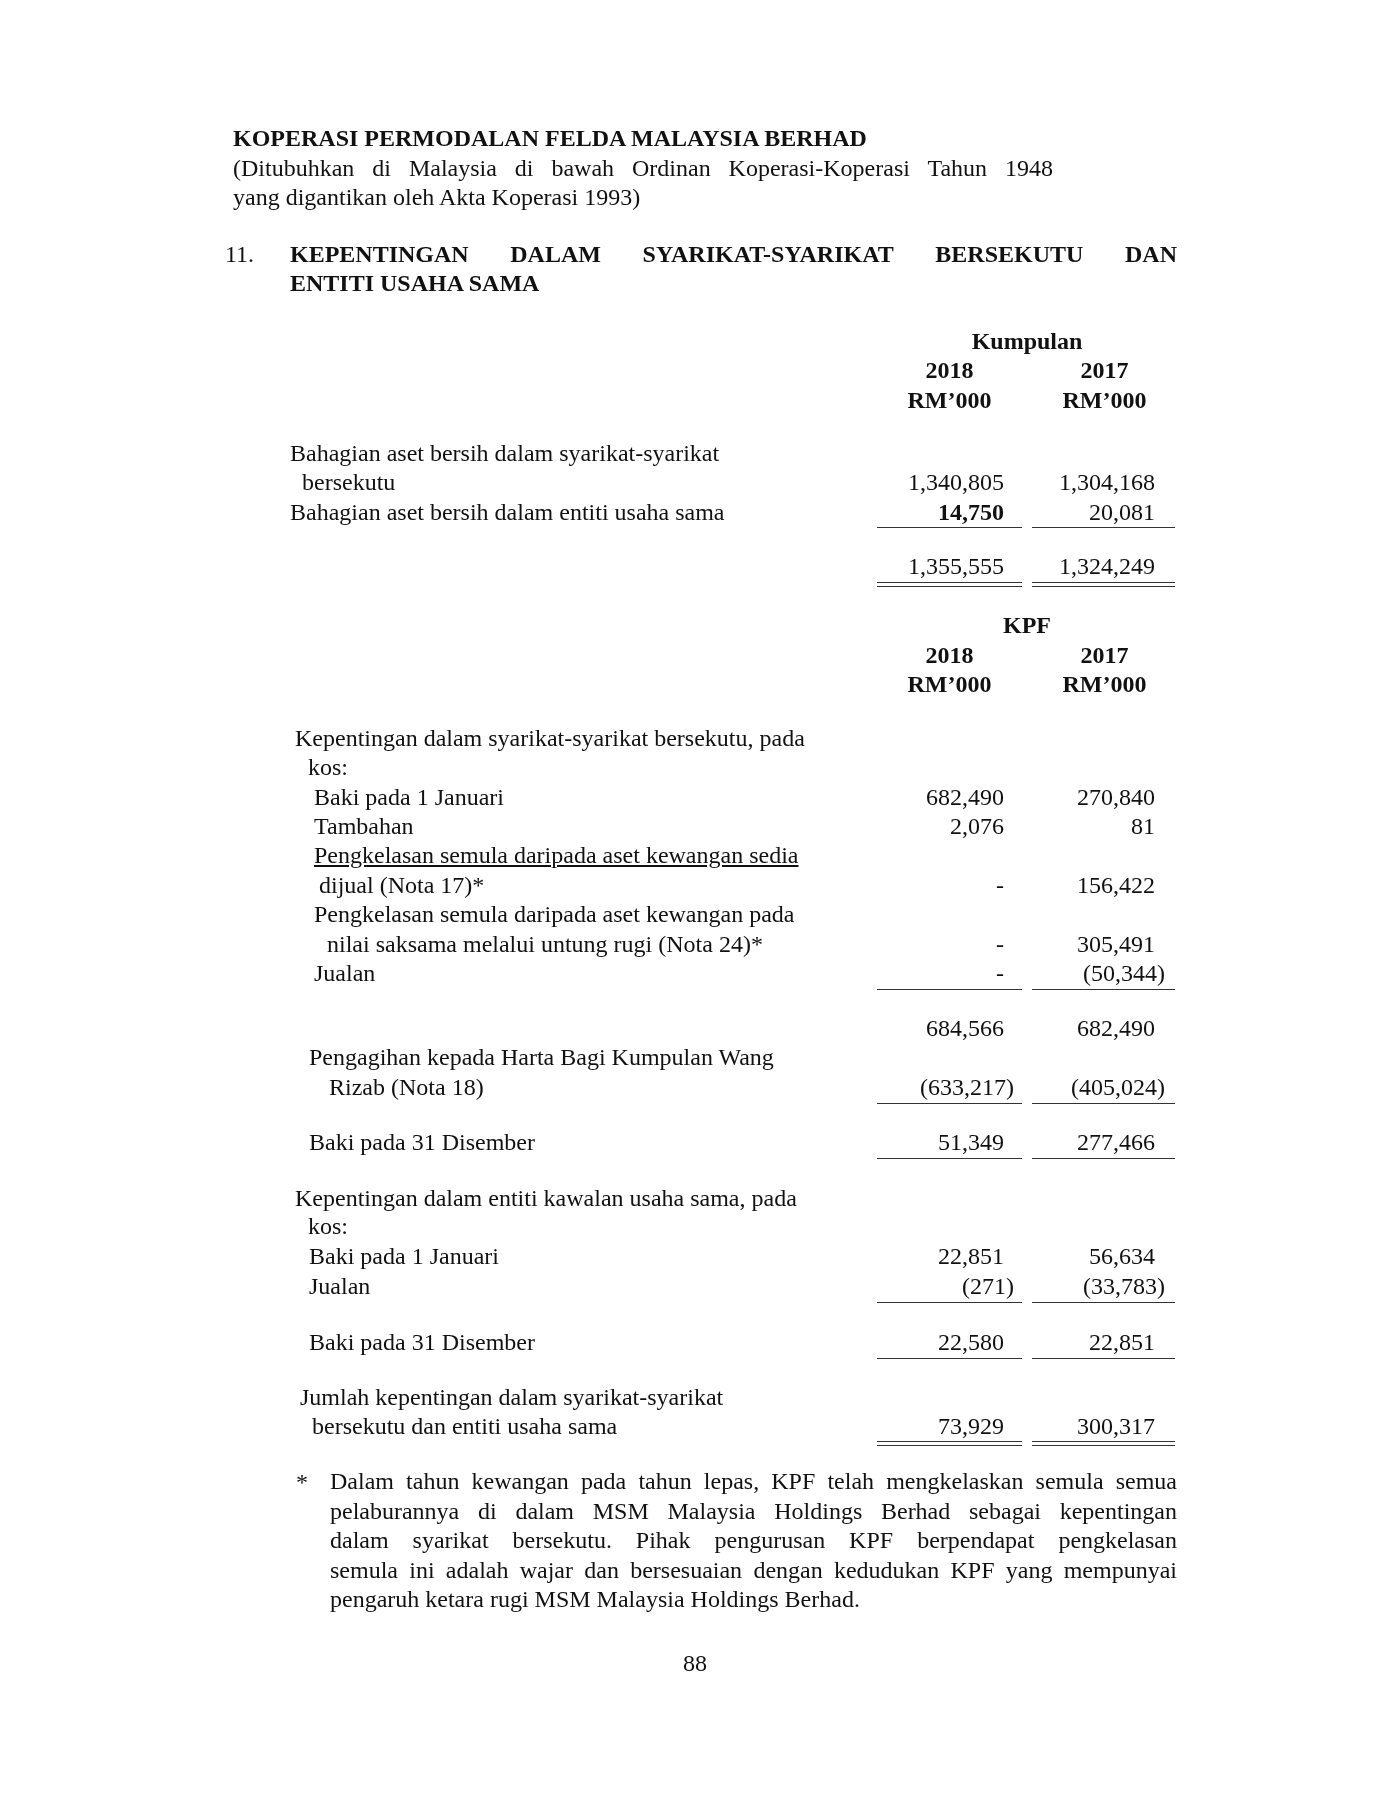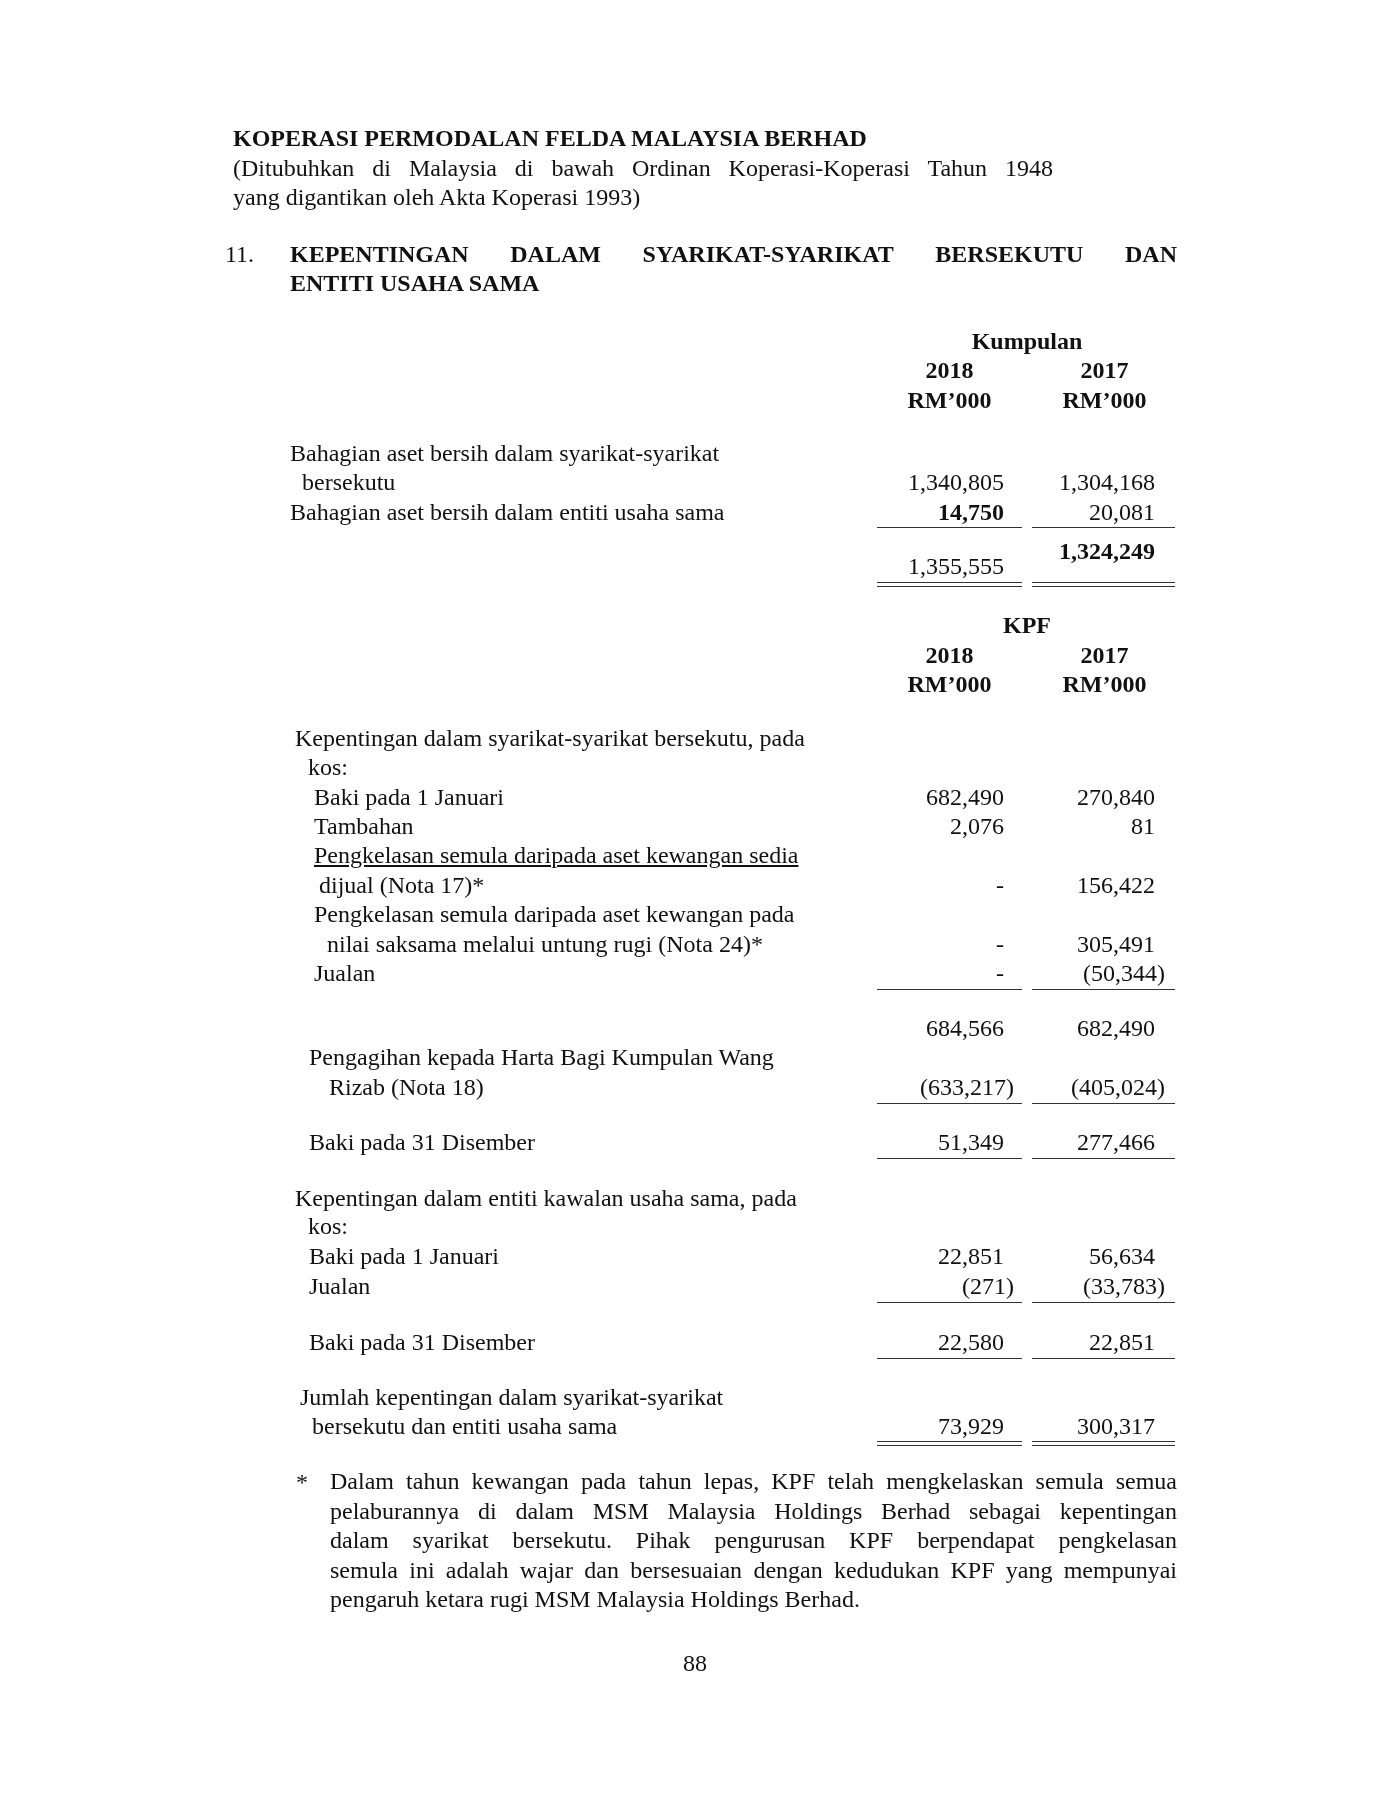--- a/index.html
+++ b/index.html
@@ -61,21 +61,21 @@
     <div>
       <div class="ln" style="left:290px; top:497px;">Bahagian aset bersih dalam entiti usaha sama</div>
       <div class="num c1" style="top:497px;font-weight:bold;">14,750</div>
       <div class="num c2" style="top:497px;">20,081</div>
     </div>
     <div class="rule r1" style="top:527px;"></div>
     <div class="rule r2" style="top:527px;"></div>
 
     <div>
       <div class="num c1" style="top:551px;">1,355,555</div>
-      <div class="num c2" style="top:536px;font-weight:bold;">1,324,249</div>
+      <div class="num c2" style="top:551px;">1,324,249</div>
     </div>
     <div class="dbl r1" style="top:582px;"></div>
     <div class="dbl r2" style="top:582px;"></div>
   </section>
 
   <section>
     <div class="hc hgroup" style="top:610px;">KPF</div>
     <div class="hc h1c" style="top:640px;">2018</div>
     <div class="hc h2c" style="top:640px;">2017</div>
     <div class="hc h1c" style="top:669px;">RM’000</div>

